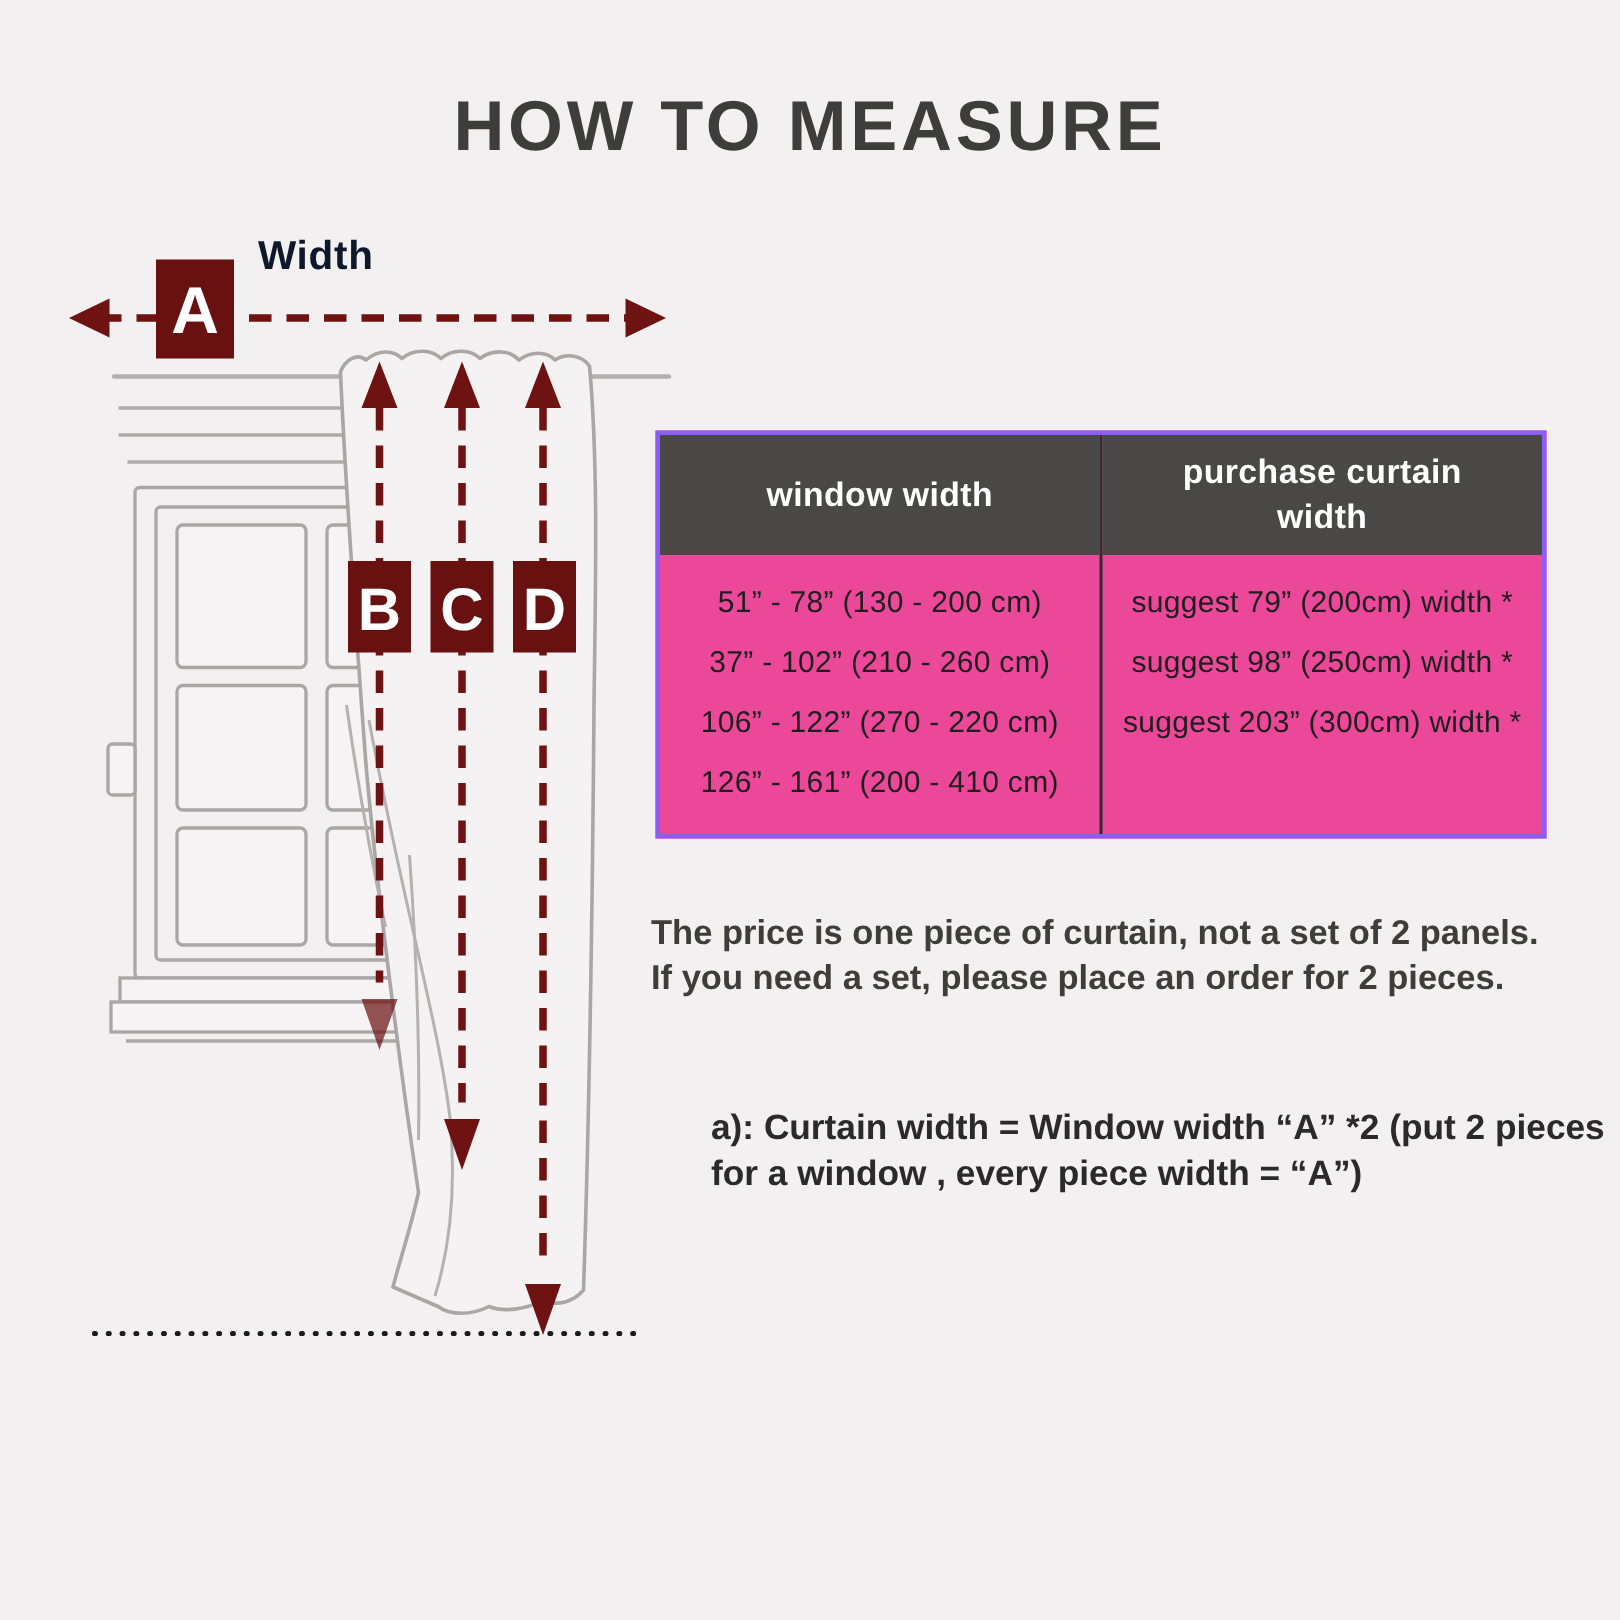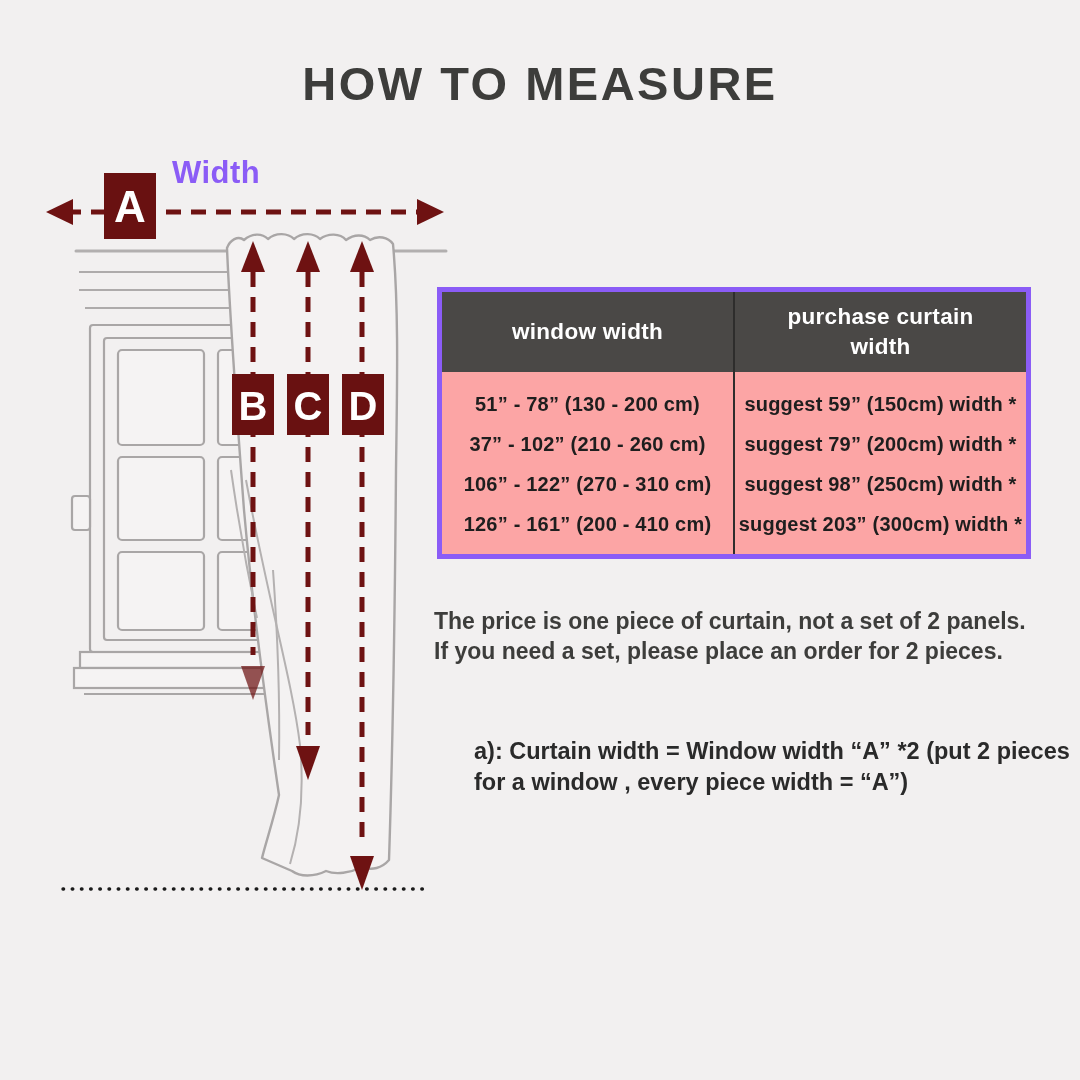--- a/index.html
+++ b/index.html
@@ -7,39 +7,39 @@
     position:relative;width:1080px;height:1080px;margin:0 auto;
     background:#f2f0f0;overflow:hidden;
     font-family:"Liberation Sans", sans-serif;color:#3d3d3b;
   }
   .abs{position:absolute;}
   .page-title{
     left:0;top:56px;width:1080px;text-align:center;
     font-size:47px;font-weight:700;letter-spacing:2.5px;color:#3d3d3b;
   }
   .width-label{
-    left:172px;top:155px;font-size:31px;font-weight:700;color:#8b5cf6;letter-spacing:.5px;
+    left:172px;top:155px;font-size:27px;font-weight:700;color:#0f172a;letter-spacing:.5px;
   }
   svg{position:absolute;inset:0;pointer-events:none;}
   
   .ct-table{
     left:437px;top:287px;width:594px;height:272px;box-sizing:border-box;
-    display:flex;border:5px solid #8b5cf6;background:#fca5a5;
+    display:flex;border:3px solid #8b5cf6;background:#ec4899;
   }
   .ct-col{flex:1;display:flex;flex-direction:column;min-width:0;}
   .ct-col.left{border-right:2px solid #2e2d2c;}
   .ct-head{
     height:80px;flex:none;background:#4a4846;color:#ffffff;
     display:flex;align-items:center;justify-content:center;text-align:center;
     font-size:22.5px;font-weight:700;line-height:1.32;padding:0 30px;letter-spacing:.3px;
   }
   .ct-body{flex:1;display:flex;flex-direction:column;padding-top:12px;}
   .ct-cell{
     height:40px;flex:none;display:flex;align-items:center;justify-content:center;
-    font-size:20px;font-weight:700;color:#1e1e1e;letter-spacing:.2px;white-space:nowrap;
+    font-size:20px;font-weight:400;color:#1e1e1e;letter-spacing:.2px;white-space:nowrap;
   }
   
   .price-note{
     left:434px;top:606px;width:604px;text-align:left;
     font-size:23px;font-weight:700;line-height:30px;color:#3d3d3b;
   }
   .note{
     left:442px;width:612px;font-size:23.5px;font-weight:700;line-height:31px;color:#2a2a2a;margin-left:32px;
   }
   .note-a{top:736px;}
@@ -148,28 +148,27 @@
   <div class="abs page-title">HOW TO MEASURE</div>
 
   <div class="abs width-label">Width</div>
 
   <div class="abs ct-table">
     <div class="ct-col left">
       <div class="ct-head">window width</div>
       <div class="ct-body">
         <div class="ct-cell">51” - 78” (130 - 200 cm)</div>
         <div class="ct-cell">37” - 102” (210 - 260 cm)</div>
-        <div class="ct-cell">106” - 122” (270 - 310 cm)</div>
+        <div class="ct-cell">106” - 122” (270 - 220 cm)</div>
         <div class="ct-cell">126” - 161” (200 - 410 cm)</div>
       </div>
     </div>
     <div class="ct-col right">
       <div class="ct-head">purchase curtain width</div>
       <div class="ct-body">
-        <div class="ct-cell">suggest 59” (150cm) width *</div>
         <div class="ct-cell">suggest 79” (200cm) width *</div>
         <div class="ct-cell">suggest 98” (250cm) width *</div>
         <div class="ct-cell">suggest 203” (300cm) width *</div>
       </div>
     </div>
   </div>
 
   <div class="abs price-note">The price is one piece of curtain, not a set of 2 panels. If you need a set, please place an order for 2 pieces.</div>
   <div class="abs note note-a">a): Curtain width = Window width “A” *2 (put 2 pieces for a window , every piece width = “A”)</div>
 

